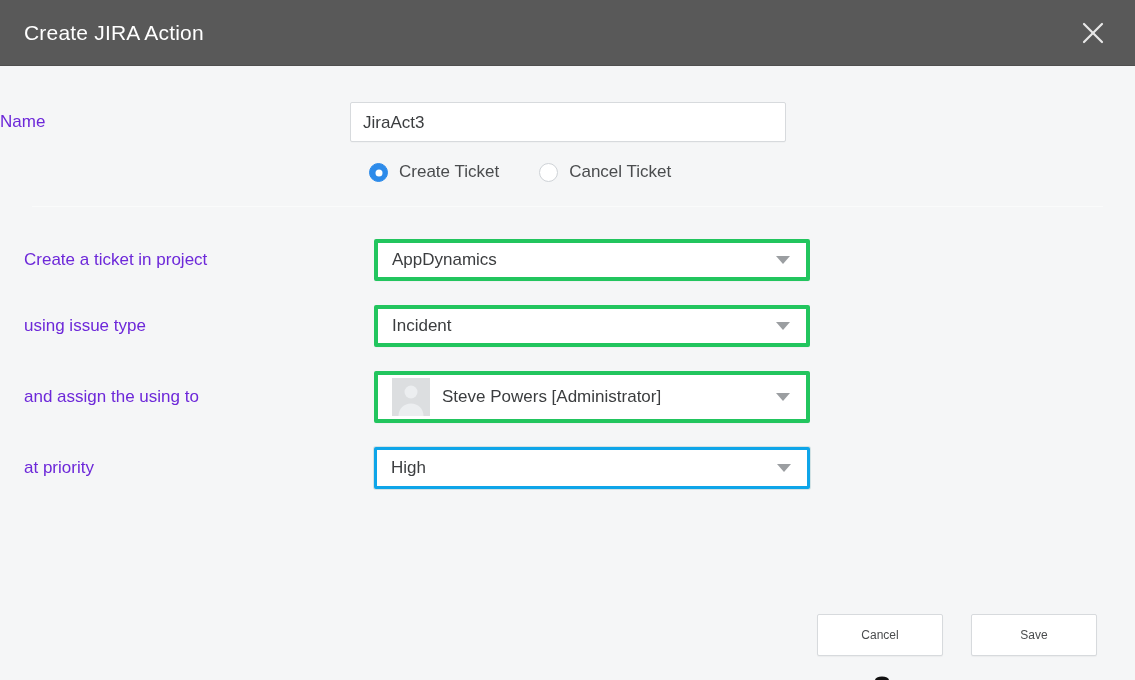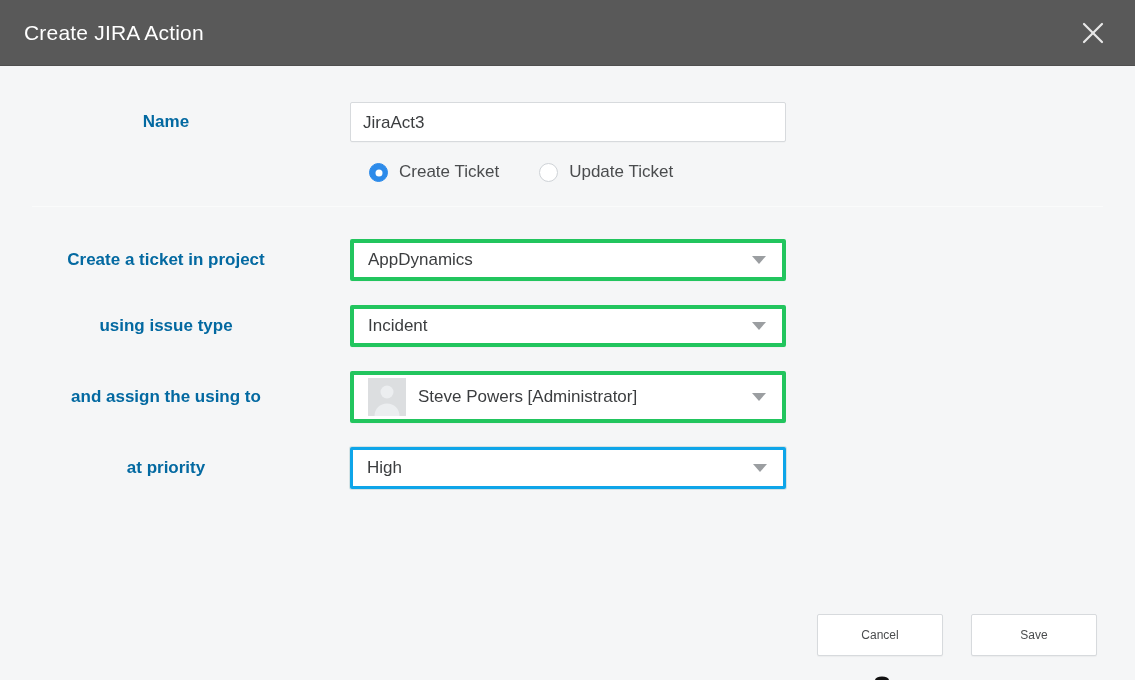--- a/index.html
+++ b/index.html
@@ -63,25 +63,25 @@
     background: #f5f6f7;
   }
 
   .form-row {
     display: flex;
     align-items: center;
     margin-bottom: 0;
   }
   .field-label {
     width: 350px;
-    text-align: center;
+    text-align: left;
     padding-right: 18px;
-    color: #0369a1;
+    color: #6d28d9;
     font-size: 17px;
-    font-weight: 700;
+    font-weight: 400;
     white-space: nowrap;
   }
 
   
   .row-name { margin-top: 8px; }
   .text-input {
     width: 436px;
     height: 40px;
     background: #ffffff;
     border: 1px solid #d7dadd;
@@ -143,21 +143,21 @@
   
   .divider {
     margin: 24px 32px 0 32px;
     height: 1px;
     background: #e3e5e8;
     border-bottom: 1px solid #fafbfb;
   }
 
   
   .select-section { margin-top: 32px; }
-  .select-row { margin-bottom: 24px; }
+  .select-row { margin-bottom: 24px; padding-left: 24px; }
 
   .select-box {
     width: 436px;
     height: 42px;
     background: #ffffff;
     border: 4px solid #22c55e;
     border-radius: 2px;
     display: flex;
     align-items: center;
     padding: 0 12px 0 14px;
@@ -259,21 +259,21 @@
       </div>
     </div>
 
     <div class="radio-row">
       <div class="radio-option">
         <span class="radio-circle on"></span>
         <span class="radio-label">Create Ticket</span>
       </div>
       <div class="radio-option">
         <span class="radio-circle off"></span>
-        <span class="radio-label">Update Ticket</span>
+        <span class="radio-label">Cancel Ticket</span>
       </div>
     </div>
 
     <div class="divider"></div>
 
     <div class="select-section">
 
       <div class="form-row select-row">
         <div class="field-label">Create a ticket in project</div>
         <div class="select-box">

